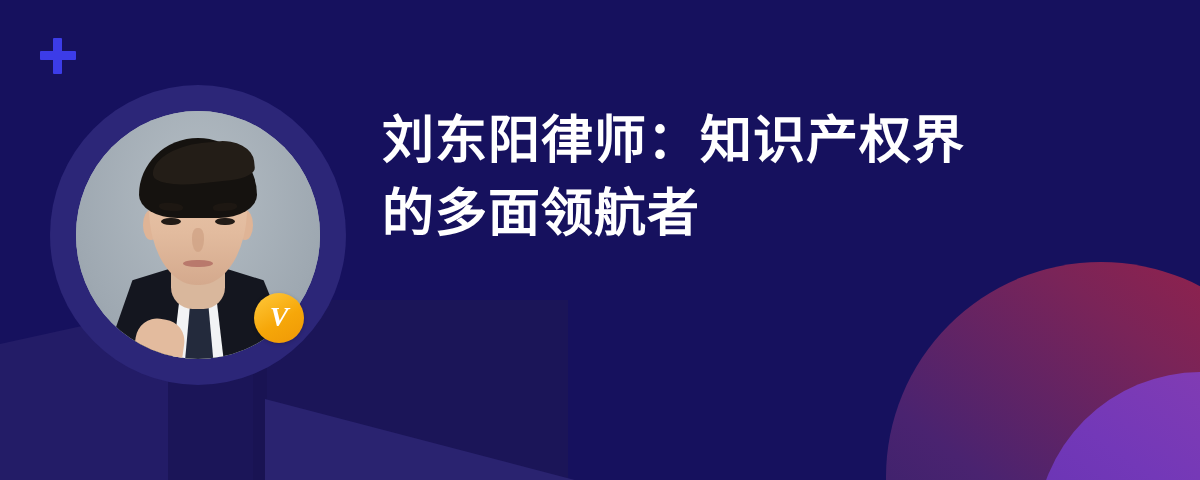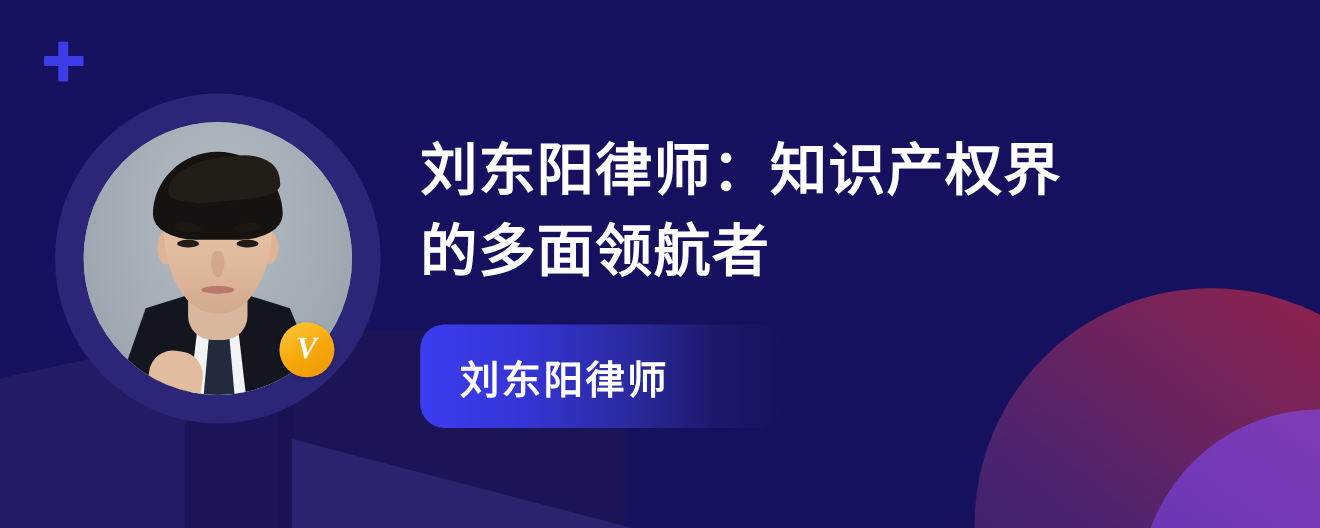--- a/index.html
+++ b/index.html
@@ -265,21 +265,21 @@
     font-style: italic;
     line-height: 1;
     font-family: "Liberation Serif", serif;
     transform: translateY(-1px);
   }
 
   
   .content {
     position: absolute;
     left: 382px;
-    top: 120px;
+    top: 104px;
     width: 740px;
     z-index: 5;
   }
   .headline {
     margin: 0;
     color: #ffffff;
     font-size: 52px;
     line-height: 73px;
     font-weight: 700;
     letter-spacing: 1px;
@@ -348,15 +348,14 @@
     <div class="badge-v">
       <span>V</span>
     </div>
   </div>
 
   <div class="content">
     <h1 class="headline">刘东阳律师：知识产权界
 的多面领航者</h1>
   </div>
 
-  <button class="cta-button">刘东阳律师</button>
 
 </div>
 
 </body></html>

